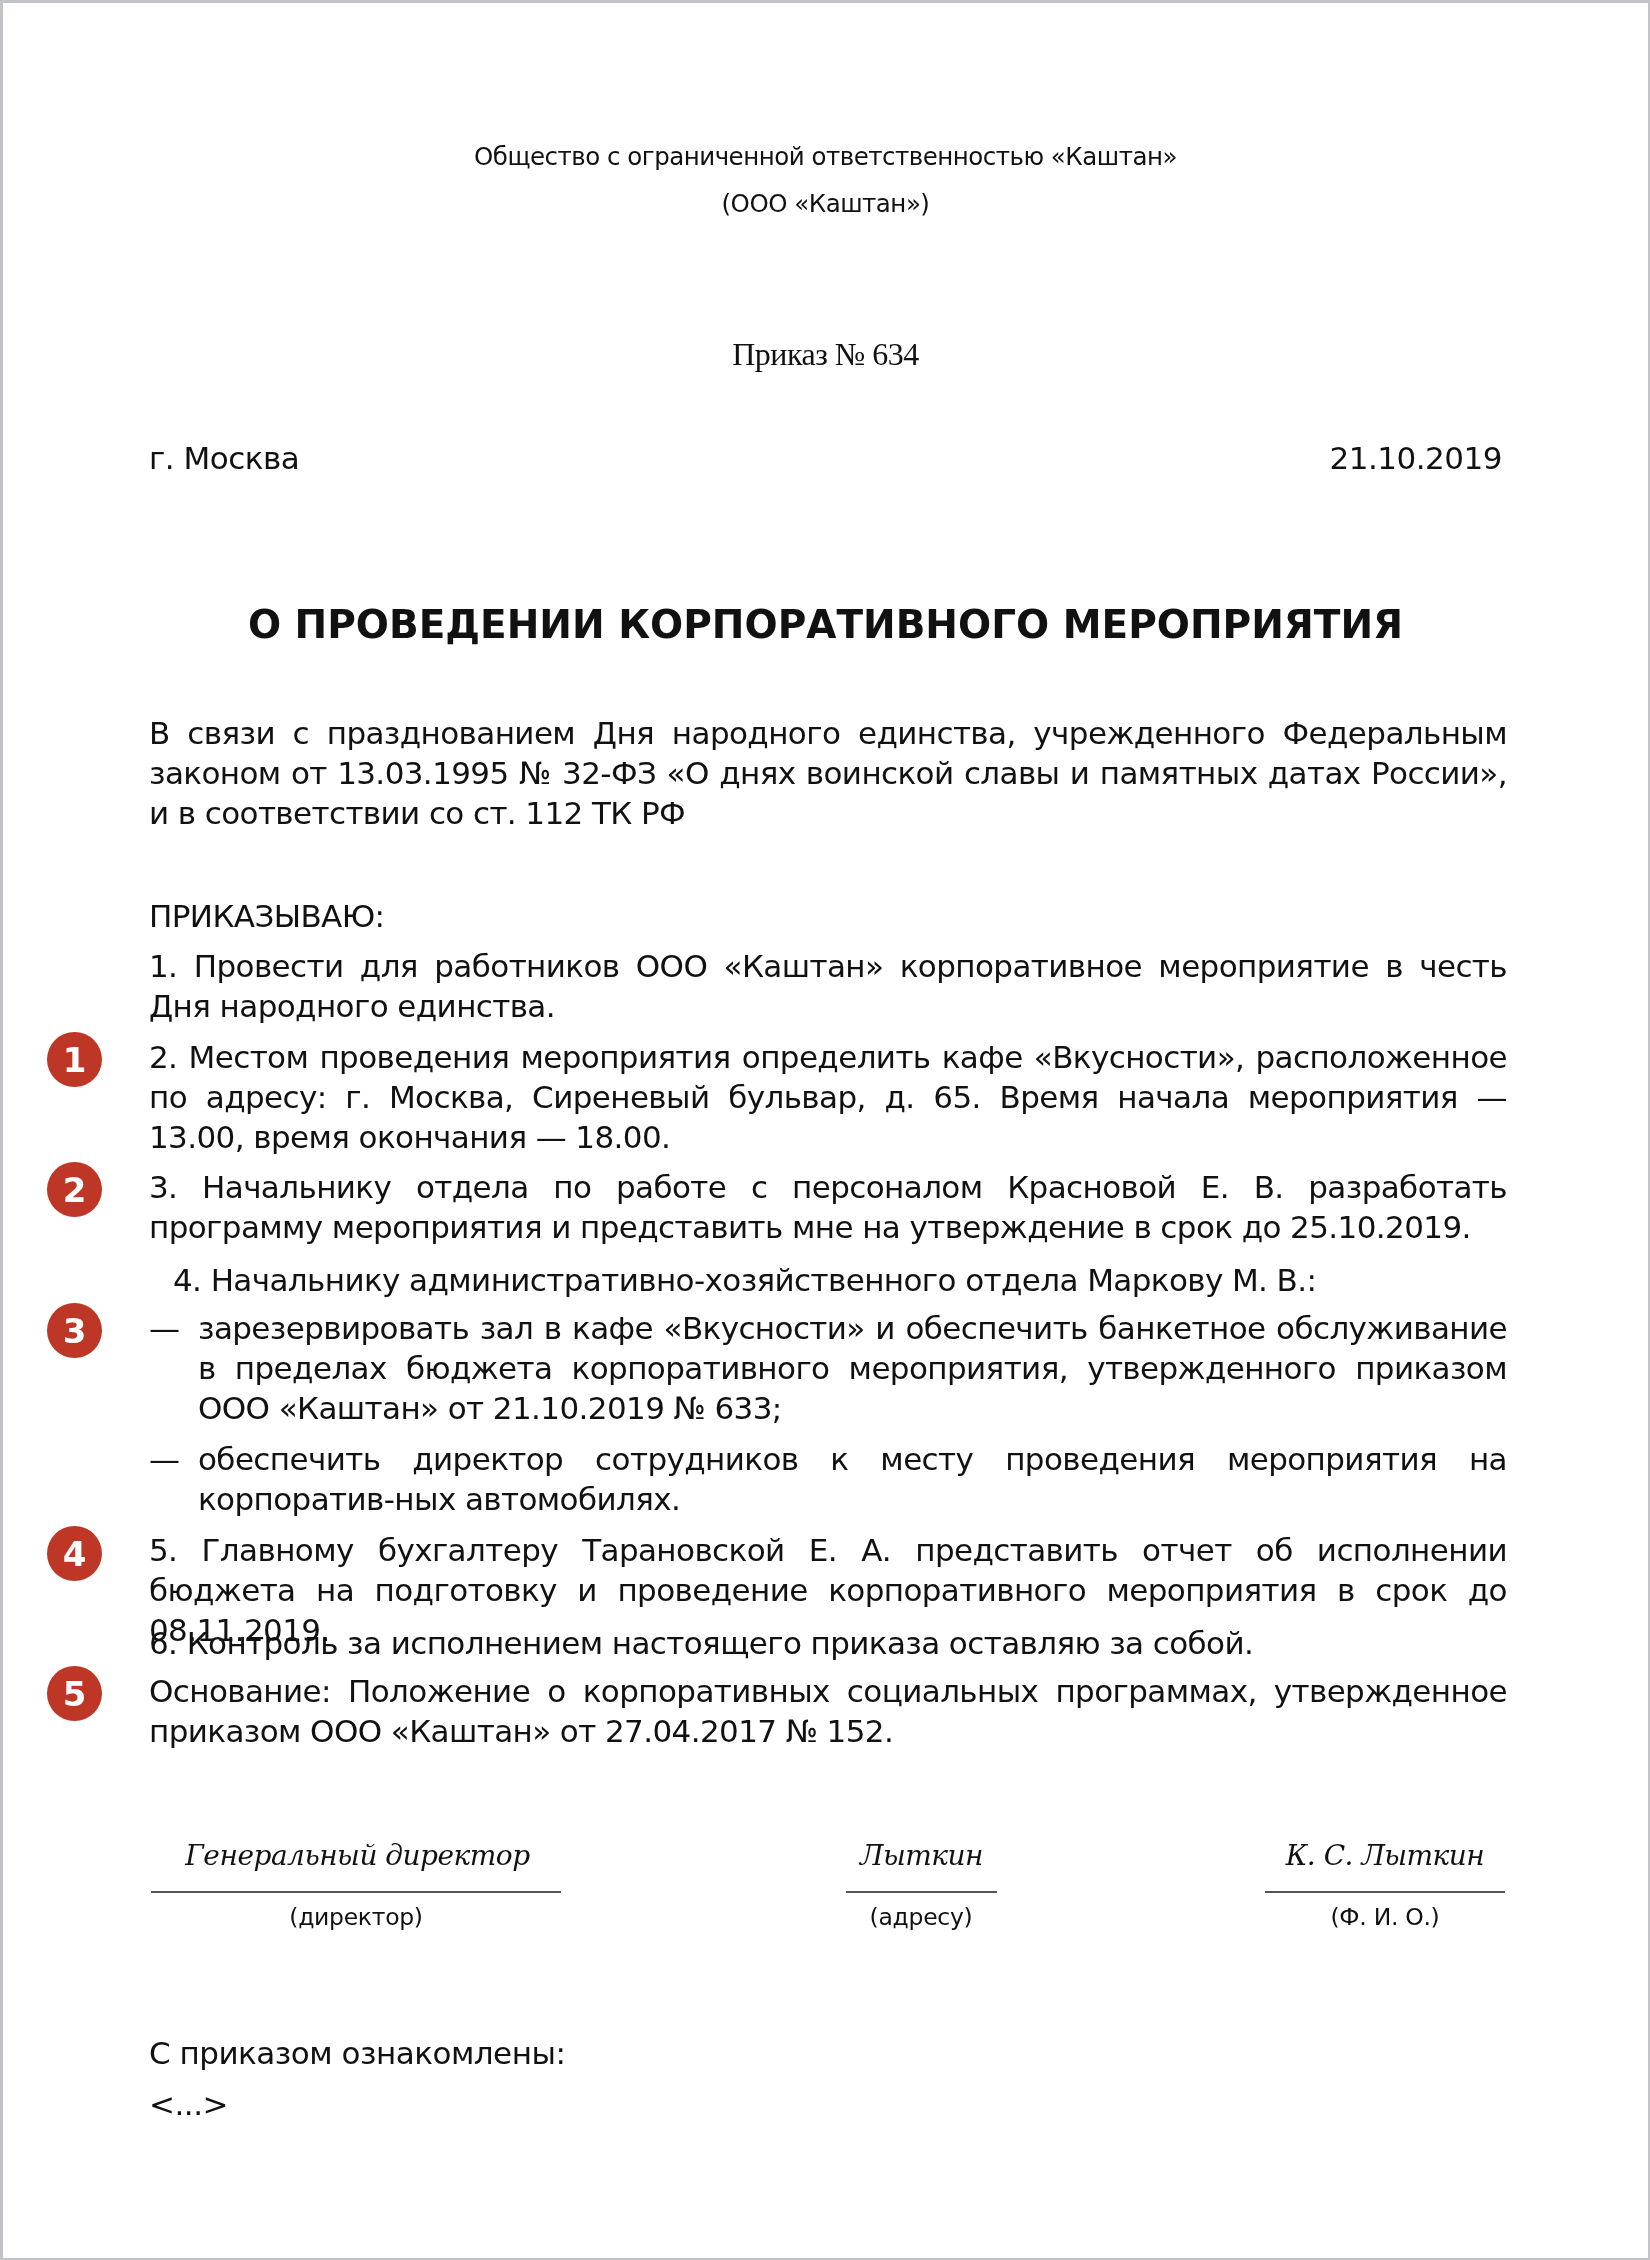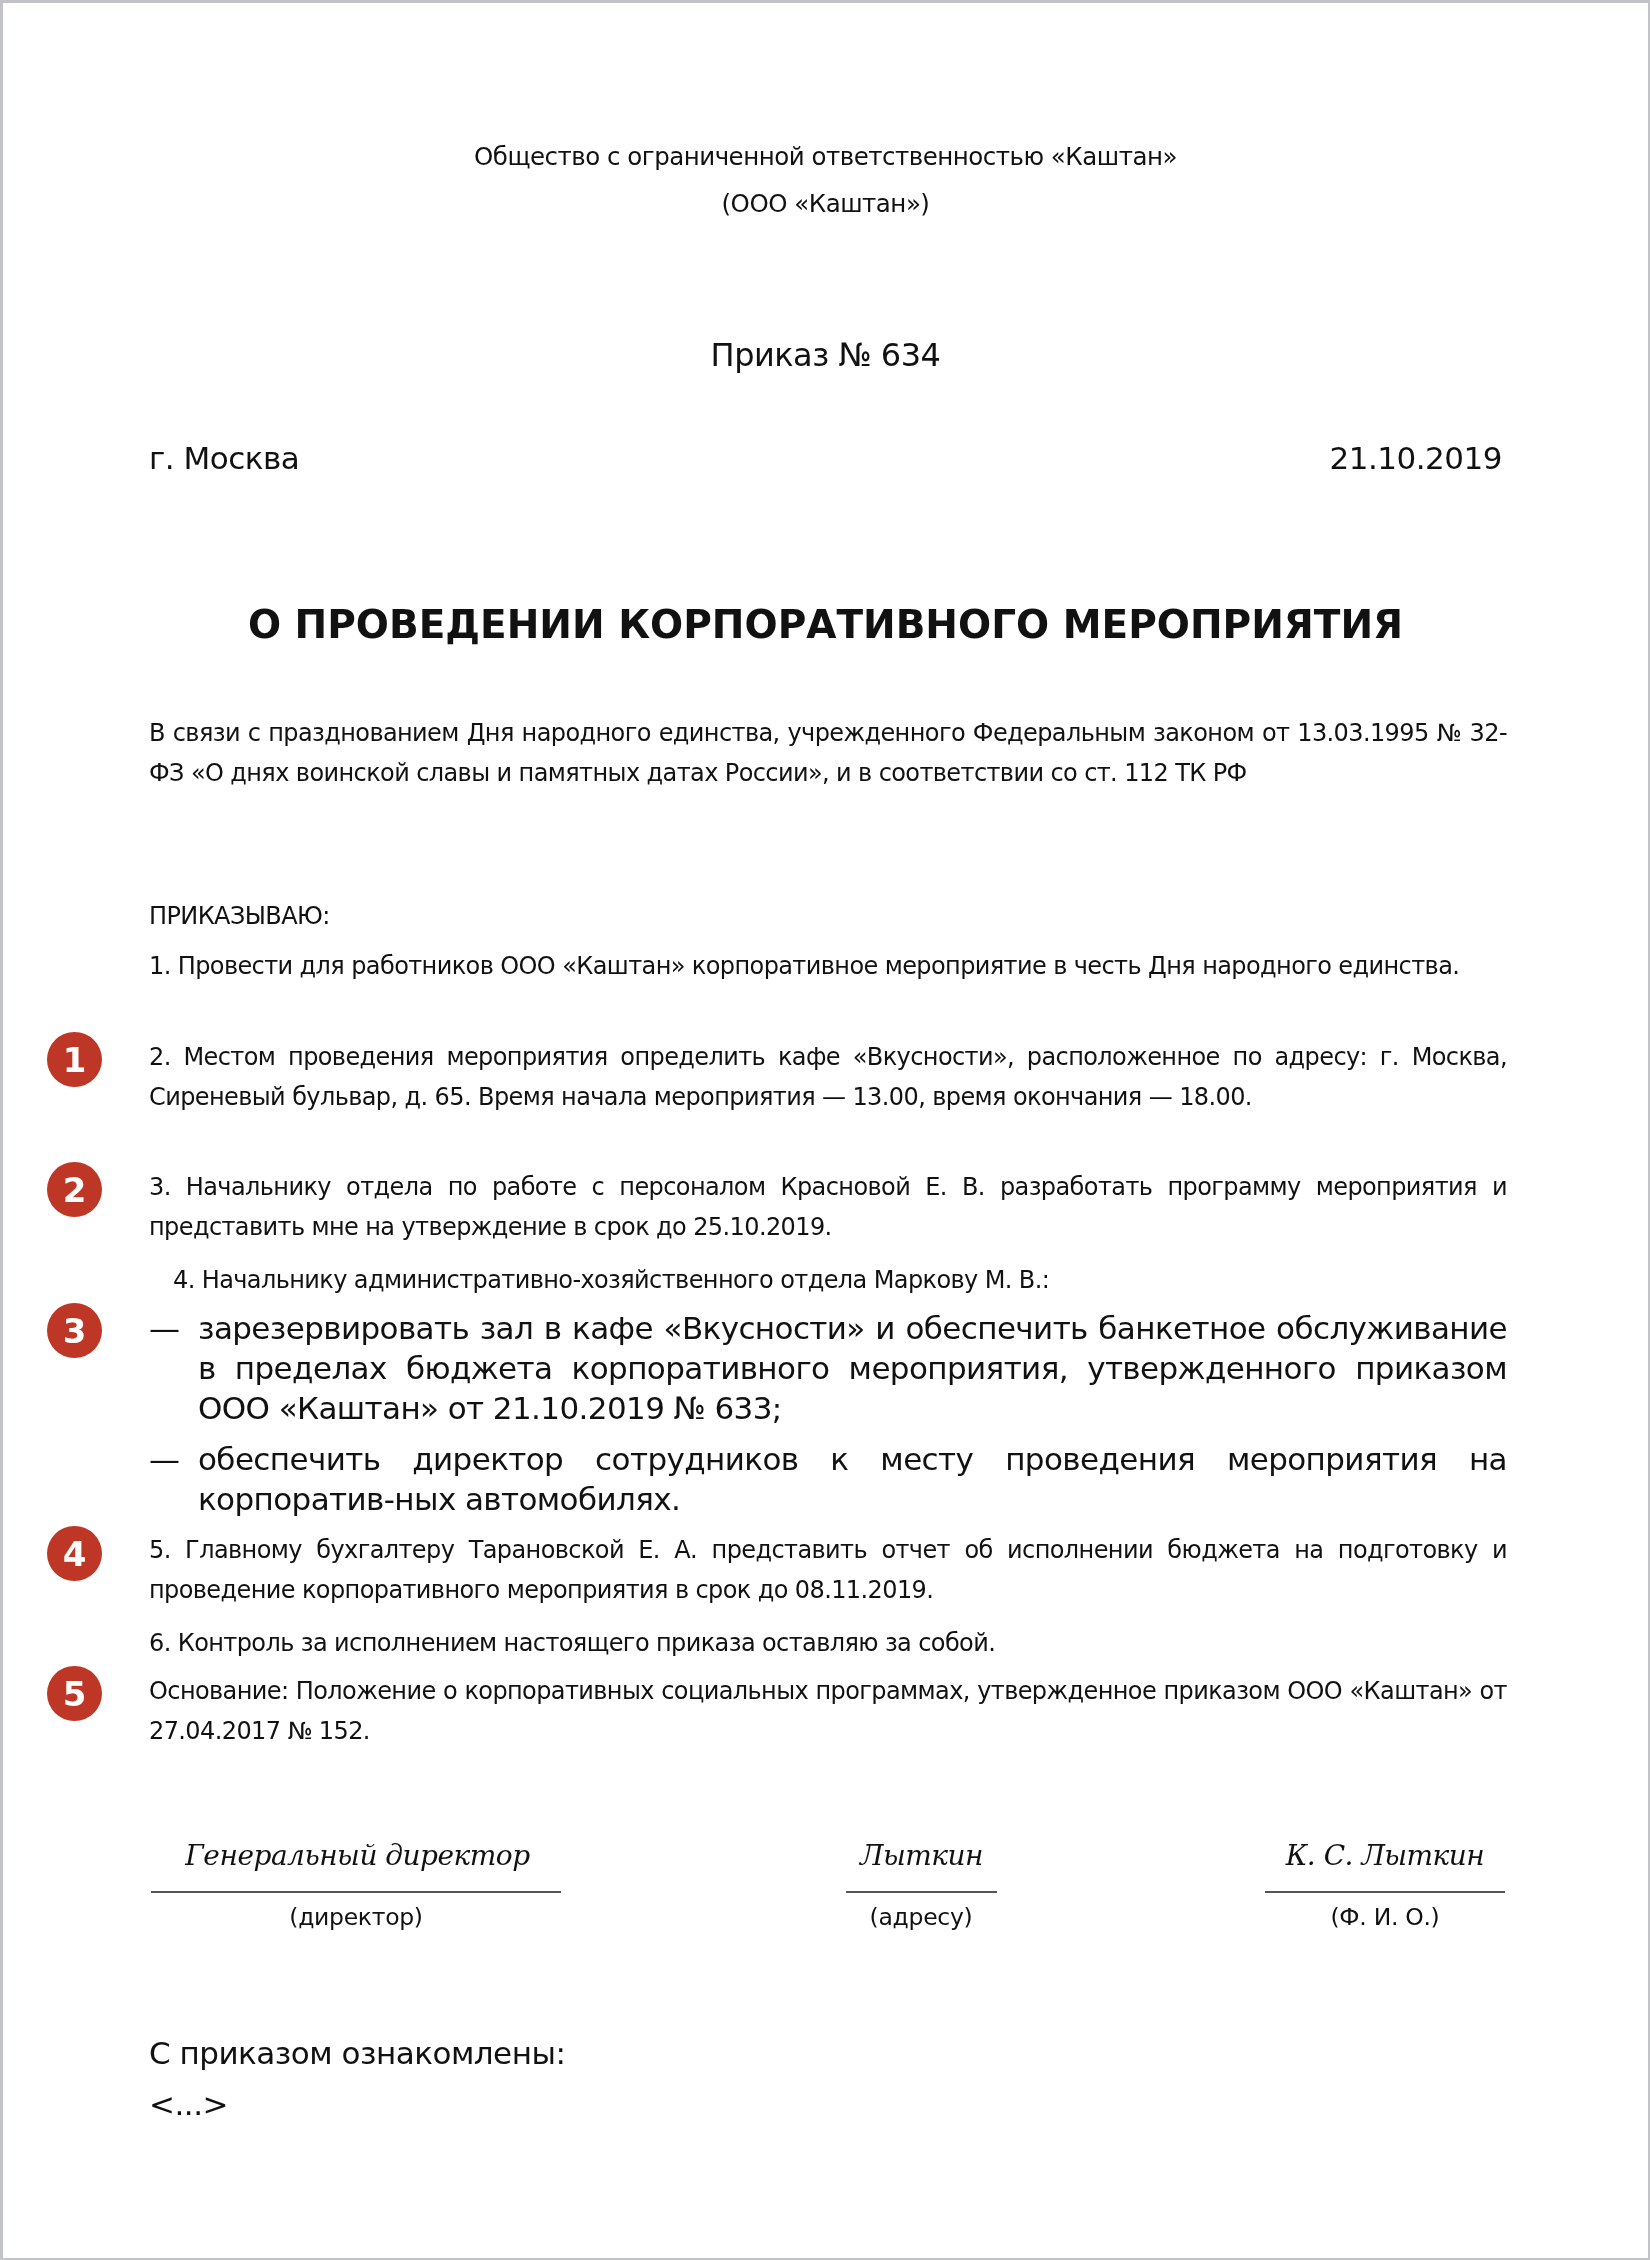--- a/index.html
+++ b/index.html
@@ -9,21 +9,21 @@
     box-sizing: border-box; border: 3.8px solid #c2c3c7; background: #ffffff;
     font-family: "DejaVu Sans", sans-serif; color: #111111;
   }
   .abs { position: absolute; }
   .center { left: 0; right: 0; text-align: center; }
   .org { font-size: 24.5px; letter-spacing: -0.5px; }
   .order-no { font-size: 32px; letter-spacing: -0.5px; }
   .meta { font-size: 31px; letter-spacing: -0.5px; }
   .title { font-size: 39px; font-weight: bold; letter-spacing: 0px; }
   .body-text {
-    font-size: 24px; line-height: 40px; letter-spacing: -0.6px;
+    font-size: 31px; line-height: 40px; letter-spacing: -0.6px;
     text-align: justify; left: 146px; width: 1358px;
   }
   .body-text.last-left { text-align-last: left; }
   .dash-item { left: 146px; width: 1358px; font-size: 31px; line-height: 40px; letter-spacing: -0.6px; }
   .dash-item .dash { position: absolute; left: 0; top: 0; }
   .dash-item .dash-text { position: absolute; left: 49px; right: 0; top: 0; text-align: justify; }
   .badge {
     position: absolute; left: 44px; width: 55px; height: 55px; border-radius: 50%;
     background: #be3726; color: #ffffff; font-weight: bold; font-size: 34px;
     display: flex; align-items: center; justify-content: center;
@@ -34,21 +34,21 @@
   .caption { font-size: 23.5px; letter-spacing: -0.3px; text-align: center; }
 </style>
 </head>
 <body>
 
 <div class="page">
 
   <div class="abs center org" style="top:139px;">Общество с ограниченной ответственностью «Каштан»</div>
   <div class="abs center org" style="top:186px;">(ООО «Каштан»)</div>
 
-  <div class="abs center order-no" style="top:333px;">Приказ № 634</div>
+  <div class="abs center order-no" style="top:333px;font-family:Liberation Serif, serif;">Приказ № 634</div>
 
   <div class="abs meta" style="top:437px; left:146px;">г. Москва</div>
   <div class="abs meta" style="top:437px; right:146px;">21.10.2019</div>
 
   <div class="abs center title" style="top:599px;">О ПРОВЕДЕНИИ КОРПОРАТИВНОГО МЕРОПРИЯТИЯ</div>
 
   <div class="abs body-text last-left" style="top:710px;">В связи с празднованием Дня народного единства, учрежденного Федеральным законом от 13.03.1995 № 32-ФЗ «О днях воинской славы и памятных датах России», и в соответствии со ст. 112 ТК РФ</div>
 
   <div class="abs body-text last-left" style="top:893px;">ПРИКАЗЫВАЮ:</div>
 

